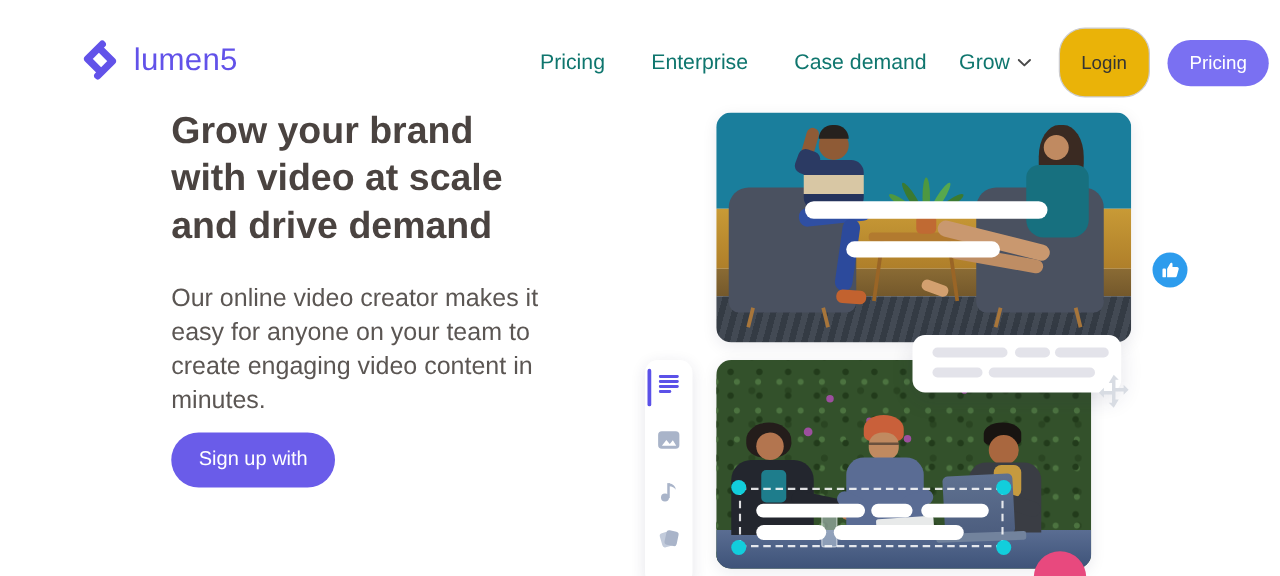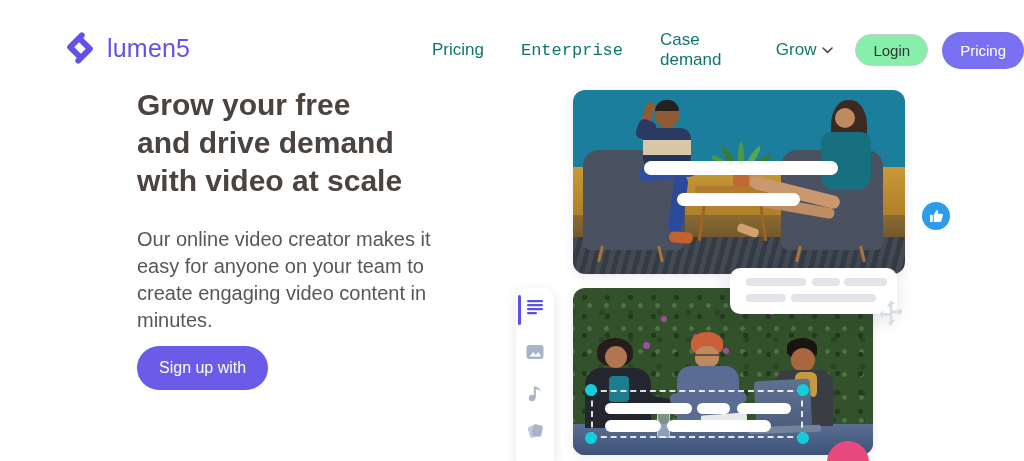--- a/index.html
+++ b/index.html
@@ -5,23 +5,23 @@
   html,body{margin:0;padding:0;}
   body{width:1024px;height:461px;position:relative;overflow:hidden;background:#ffffff;
        font-family:"Liberation Sans", sans-serif;}
   .abs{position:absolute;}
 
   
   .logo{left:62px;top:30px;display:flex;align-items:center;gap:9px;}
   .logo-text{font-size:25px;font-weight:400;color:#6252E9;letter-spacing:.2px;}
   .nav{left:432px;top:28px;height:44px;display:flex;align-items:center;}
   .nav a{font-size:17px;color:#0f766e;text-decoration:none;display:inline-block;}
-  .nav .lnk1{margin-right:37px;} .nav .lnk2{margin-right:37px;font-family:Liberation Mono, monospace;} .nav .lnk3{margin-right:26px;}
+  .nav .lnk1{margin-right:37px;} .nav .lnk2{margin-right:37px;} .nav .lnk3{margin-right:26px;}
   .learn-group{display:flex;align-items:center;gap:6px;margin-right:22px;cursor:pointer;}
-  .login-btn{height:32px;padding:0 17px;border:1px solid #CBCBCE;border-radius:21px;background:#86efac;
+  .login-btn{height:56px;padding:0 17px;border:1px solid #CBCBCE;border-radius:21px;background:#eab308;
              font-size:15px;color:#343434;display:flex;align-items:center;margin-right:14px;cursor:pointer;}
   .signup-btn{height:37px;padding:0 18px;border:none;border-radius:19px;background:#7A70F2;
               font-size:15px;color:#fff;display:flex;align-items:center;cursor:pointer;}
 
   
   .hero-title{left:137px;top:86px;width:320px;font-size:30px;line-height:38px;font-weight:700;color:#4A4340;}
   .hero-title span{display:block;}
   .hero-desc{left:137px;top:226px;width:300px;font-size:20px;line-height:27px;color:#5B5653;}
   .cta-btn{left:137px;top:346px;height:44px;padding:0 22px;border:none;border-radius:22px;
            background:#6A5CE9;color:#fff;font-size:16px;display:flex;align-items:center;cursor:pointer;}
@@ -91,23 +91,23 @@
     <a href="#">Grow</a>
     <svg width="11" height="7" viewBox="0 0 11 7">
       <polyline points="1,1 5.5,5.3 10,1" fill="none" stroke="#4A4A4A" stroke-width="1.6" stroke-linecap="round" stroke-linejoin="round"></polyline>
     </svg>
   </span>
   <button class="login-btn">Login</button>
   <button class="signup-btn">Pricing</button>
 </nav>
 
 <h1 class="abs hero-title" style="margin:0;">
-  <span>Grow your free</span>
+  <span>Grow your brand</span>
+  <span>with video at scale</span>
   <span>and drive demand</span>
-  <span>with video at scale</span>
 </h1>
 <p class="abs hero-desc" style="margin:0;">Our online video creator makes it easy for anyone on your team to create engaging video content in minutes.</p>
 <button class="abs cta-btn">Sign up with</button>
 
 <div class="abs media media-top">
   <div class="abs wall-teal"></div>
   <div class="abs wall-wood"></div>
   <div class="abs floor-wood"></div>
   <div class="abs carpet"></div>
 

